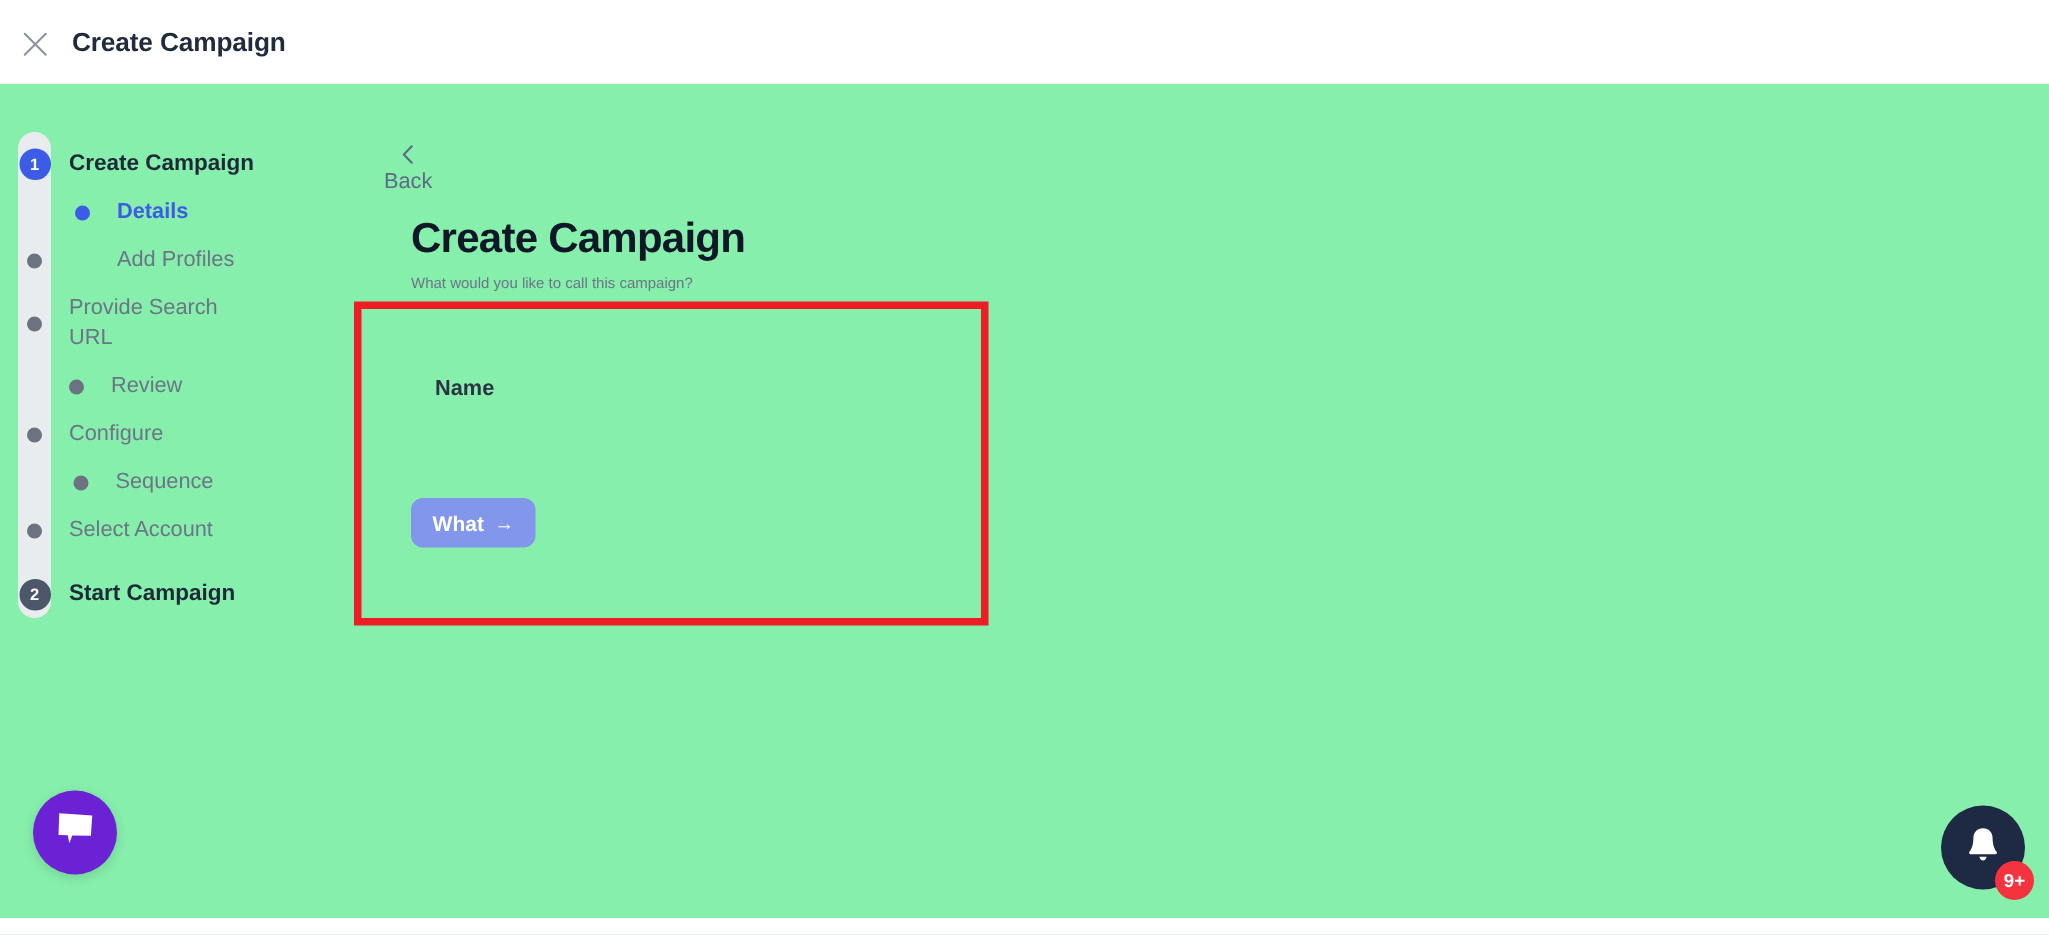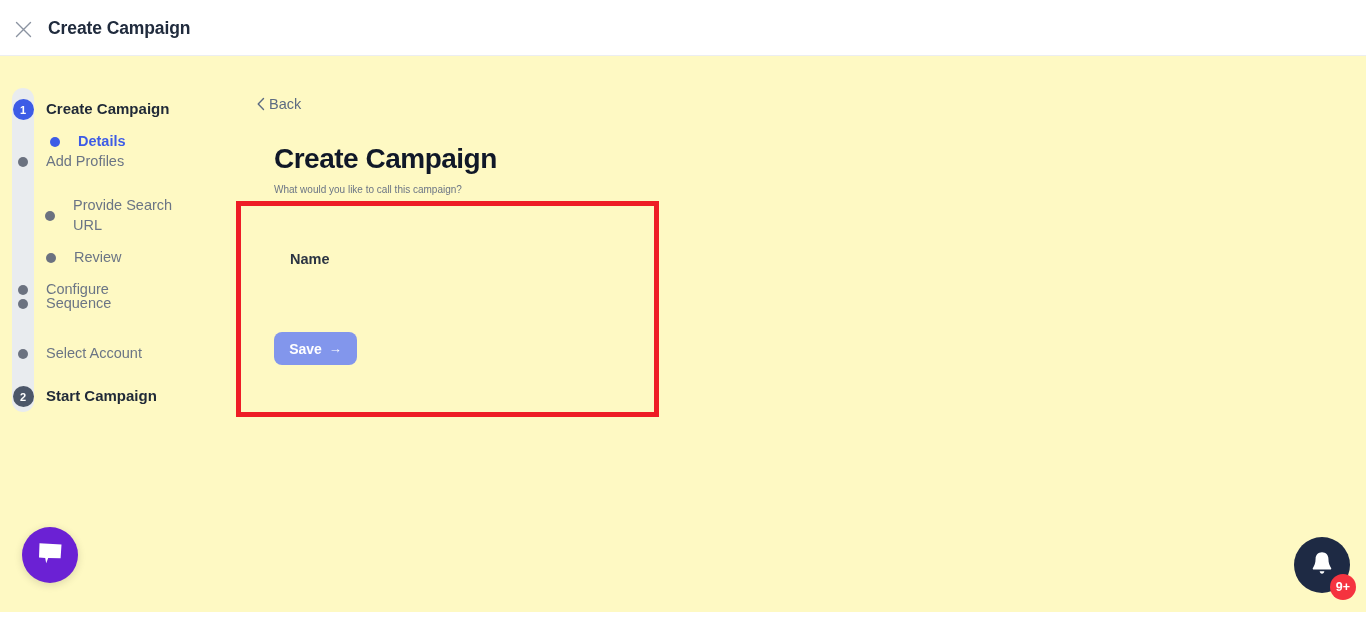--- a/index.html
+++ b/index.html
@@ -3,21 +3,21 @@
 <meta charset="utf-8">
 <style>
   * { box-sizing: border-box; margin: 0; padding: 0; }
   html, body {
     width: 1366px; height: 623px;
     overflow: hidden;
     background: #ffffff;
     font-family: "Liberation Sans", sans-serif;
     -webkit-font-smoothing: antialiased;
   }
-  #app { position: relative; width: 1366px; height: 623px; background: #fef9c3; }
+  #app { position: relative; width: 1366px; height: 623px; background: #86efac; }
 
   
   .header {
     position: absolute; top: 0; left: 0;
     width: 1366px; height: 56px;
     background: #ffffff;
     border-bottom: 1px solid #eceef1;
     display: flex; align-items: center;
   }
   .close-btn {
@@ -78,20 +78,21 @@
   }
   .step-label.active { color: #3d5ce6; font-weight: 600; }
 
   
   .back-link {
     position: absolute; left: 256px; top: 96px;
     display: flex; align-items: center; gap: 3px;
     font-size: 14.5px; color: #5c6b82; font-weight: 500;
     cursor: pointer; background: none; border: none;
     font-family: "Liberation Sans", sans-serif;
+    flex-direction: column;
   }
   .back-link svg { display: block; }
 
   .page-title {
     position: absolute; left: 274px; top: 141px;
     font-size: 28px; font-weight: 700;
     color: #101828; letter-spacing: -0.5px;
     line-height: 36px;
   }
   .page-subtitle {
@@ -198,49 +199,49 @@
       <div class="step-label primary">Create Campaign</div>
     </div>
 
     <div class="step-row" style="top:74px;margin-left:32px;">
       <div class="marker-col">
           <div class="dot active"></div>
         </div>
       <div class="step-label active">Details</div>
     </div>
 
-    <div class="step-row" style="top:94px;">
+    <div class="step-row" style="top:106px;gap:32px;">
       <div class="marker-col">
           <div class="dot"></div>
         </div>
       <div class="step-label">Add Profiles</div>
     </div>
 
-    <div class="step-row" style="top:138px;padding-left:27px;">
+    <div class="step-row" style="top:138px;">
       <div class="marker-col" style="padding-top:11px;">
           <div class="dot"></div>
         </div>
       <div class="step-label" style="max-width:100px;">Provide Search URL</div>
     </div>
 
     <div class="step-row" style="top:190px;padding-left:28px;">
       <div class="marker-col">
           <div class="dot"></div>
         </div>
       <div class="step-label">Review</div>
     </div>
 
     <div class="step-row" style="top:222px;text-align:right;">
       <div class="marker-col">
           <div class="dot"></div>
         </div>
       <div class="step-label">Configure</div>
     </div>
 
-    <div class="step-row" style="top:236px;">
+    <div class="step-row" style="top:254px;margin-left:31px;">
       <div class="marker-col">
           <div class="dot"></div>
         </div>
       <div class="step-label">Sequence</div>
     </div>
 
     <div class="step-row" style="top:286px;">
       <div class="marker-col">
           <div class="dot"></div>
         </div>
@@ -264,21 +265,21 @@
     <span>Back</span>
   </button>
 
   <h1 class="page-title">Create Campaign</h1>
   <div class="page-subtitle">What would you like to call this campaign?</div>
 
   <div class="highlight-box"></div>
 
   <label class="field-label">Name</label>
   <button class="save-btn">
-    <span>Save</span>
+    <span>What</span>
     <span class="arrow">→</span>
   </button>
 
   <div class="chat-launcher">
     <span>
       <svg width="25" height="23" viewBox="0 0 25 23" fill="none">
         <path d="M1.5 1.2 L23.5 2.6 L22.6 16.2 L10.2 16.0 L8.2 21.2 L7.2 15.9 L1.0 15.6 Z" fill="#ffffff"></path>
       </svg>
     </span>
   </div>

